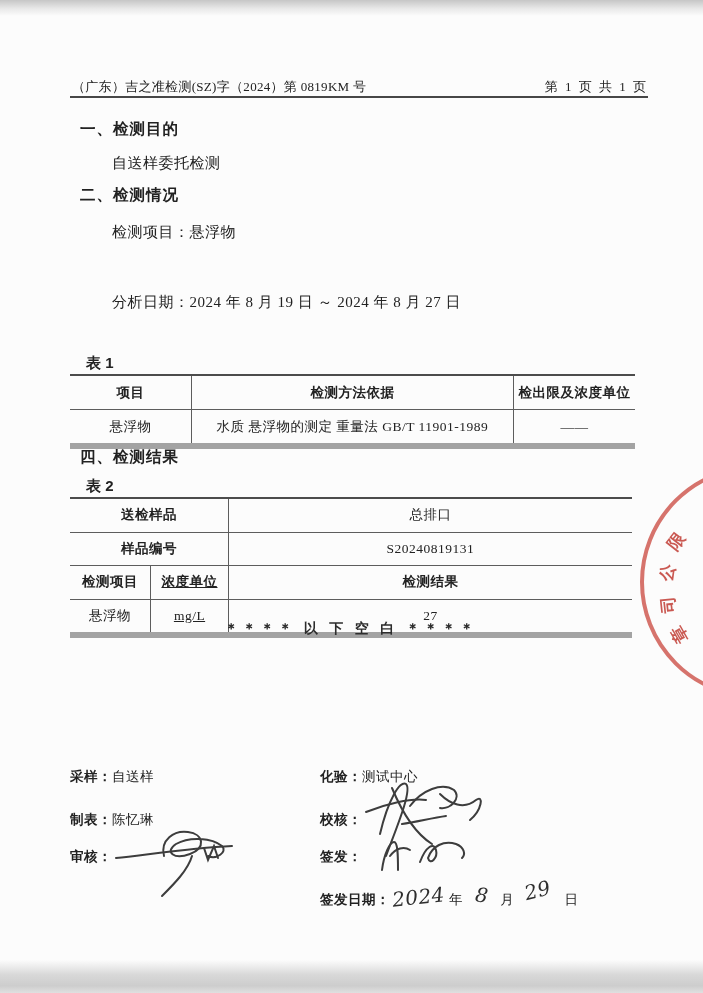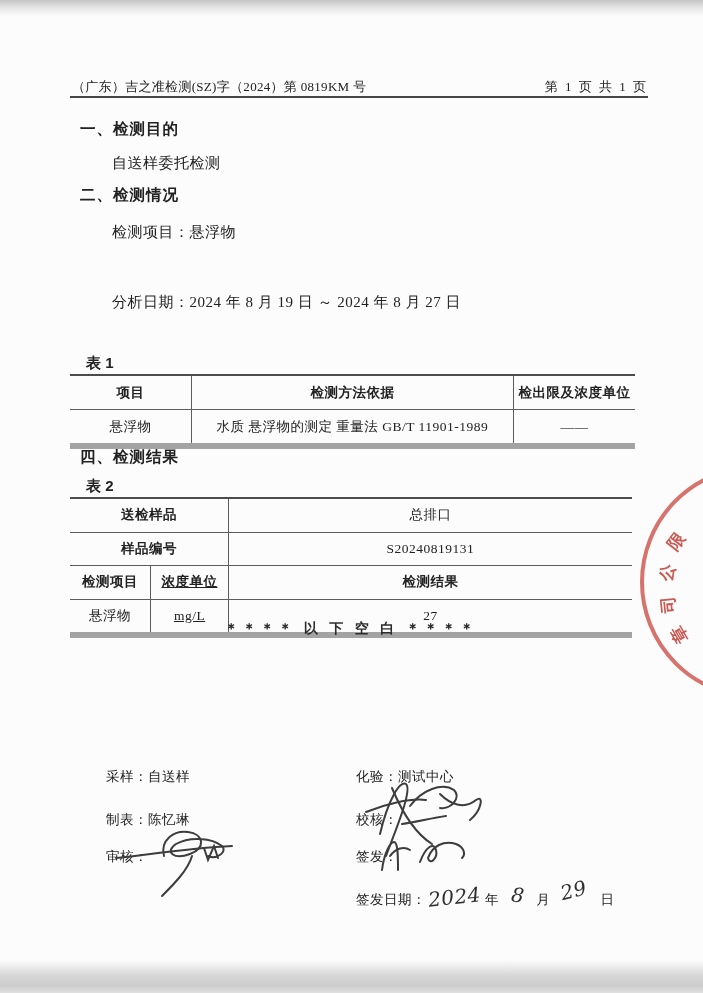--- a/index.html
+++ b/index.html
@@ -58,21 +58,21 @@
   .t2-lab { width:158px; } .t2-val { flex:1; }
   .t2-c0 { width:80px; } .t2-c1 { width:78px;text-decoration:underline; } .t2-c2 { flex:1; }
 
   .blank-note {
     left:70px; top:620px; width:562px; text-align:center;
     font-size:14px; font-weight:bold; letter-spacing:4px; color:#2c2c2c;
   }
 
   
   .f-line { font-size:13.5px; letter-spacing:0.5px; }
-  .f-lab { font-family:"Liberation Sans","DejaVu Sans",sans-serif; font-weight:normal;margin-left:36px; }
+  .f-lab { font-family:"Liberation Sans","DejaVu Sans",sans-serif; font-weight:bold; }
   .sig path { fill:none; stroke:#3d3d3d; stroke-width:2; stroke-linecap:round; }
   .hand {
     display:inline-block; font-family:"DejaVu Serif",serif; font-style:italic;
     font-size:20px; color:#2e2e2e;
   }
   .hand.h-year { transform:rotate(-6deg); margin:0 4px 0 2px; }
   .hand.h-month { transform:rotate(7deg) translateY(-2px); margin:0 12px; }
   .hand.h-day { transform:rotate(-14deg) translateY(-7px); margin:0 12px; }
   .date-unit { font-size:13.5px; }
 

